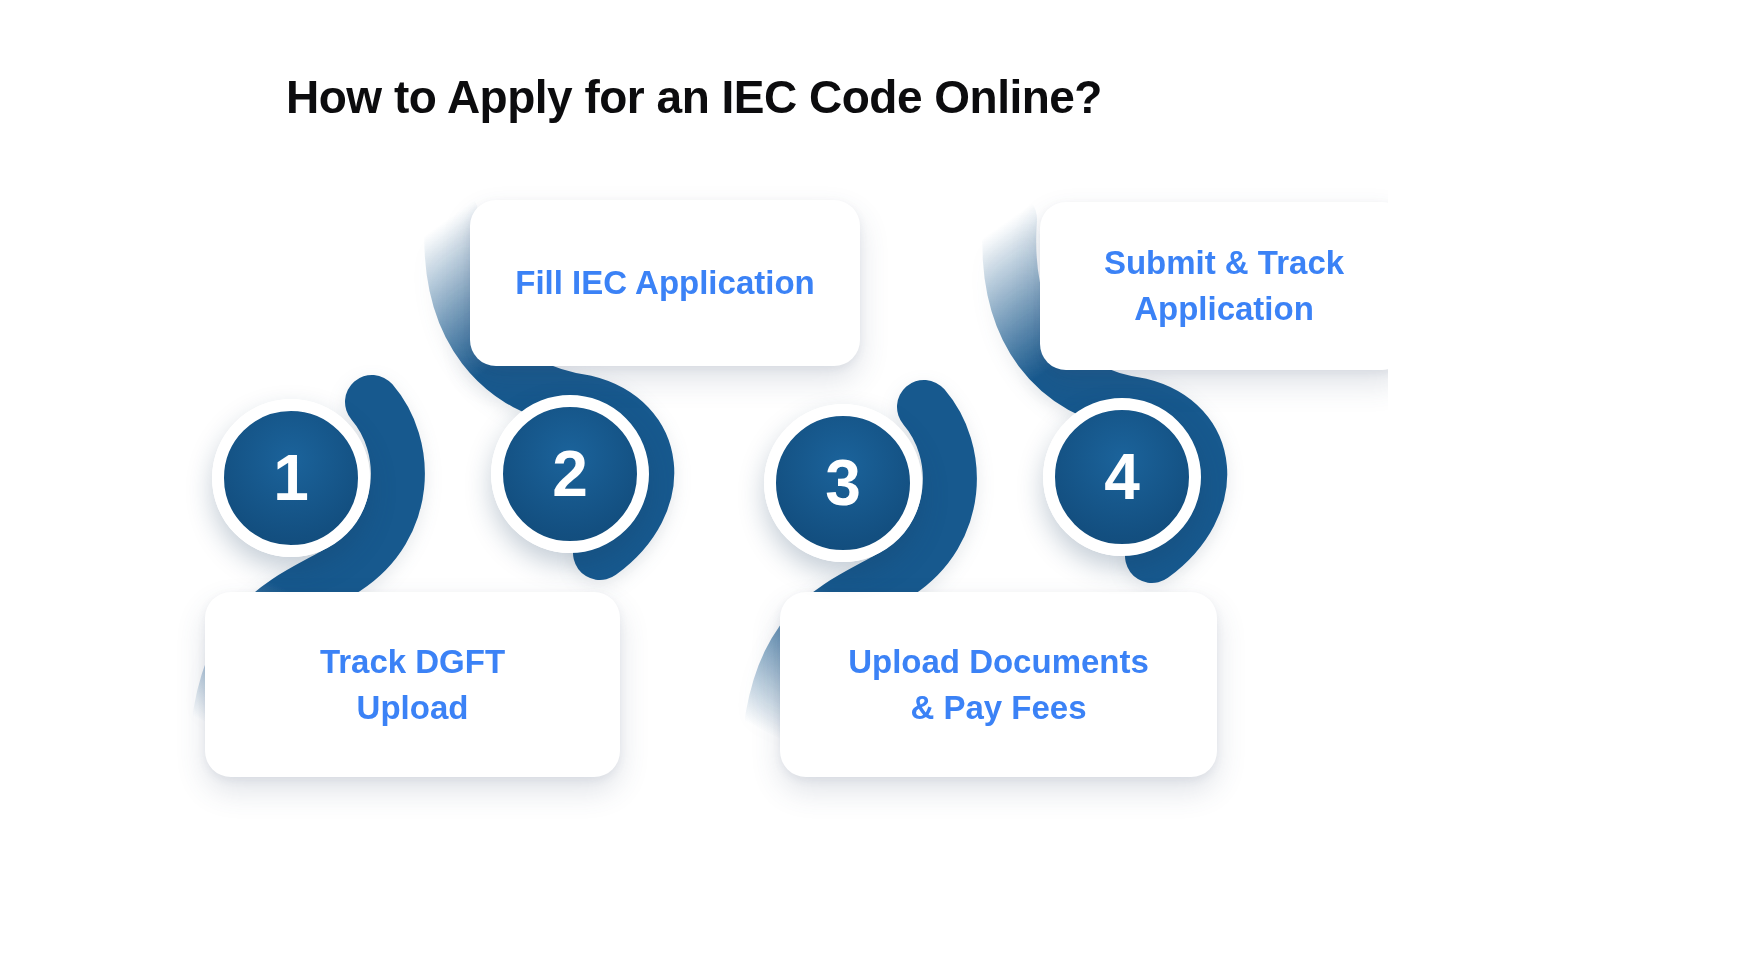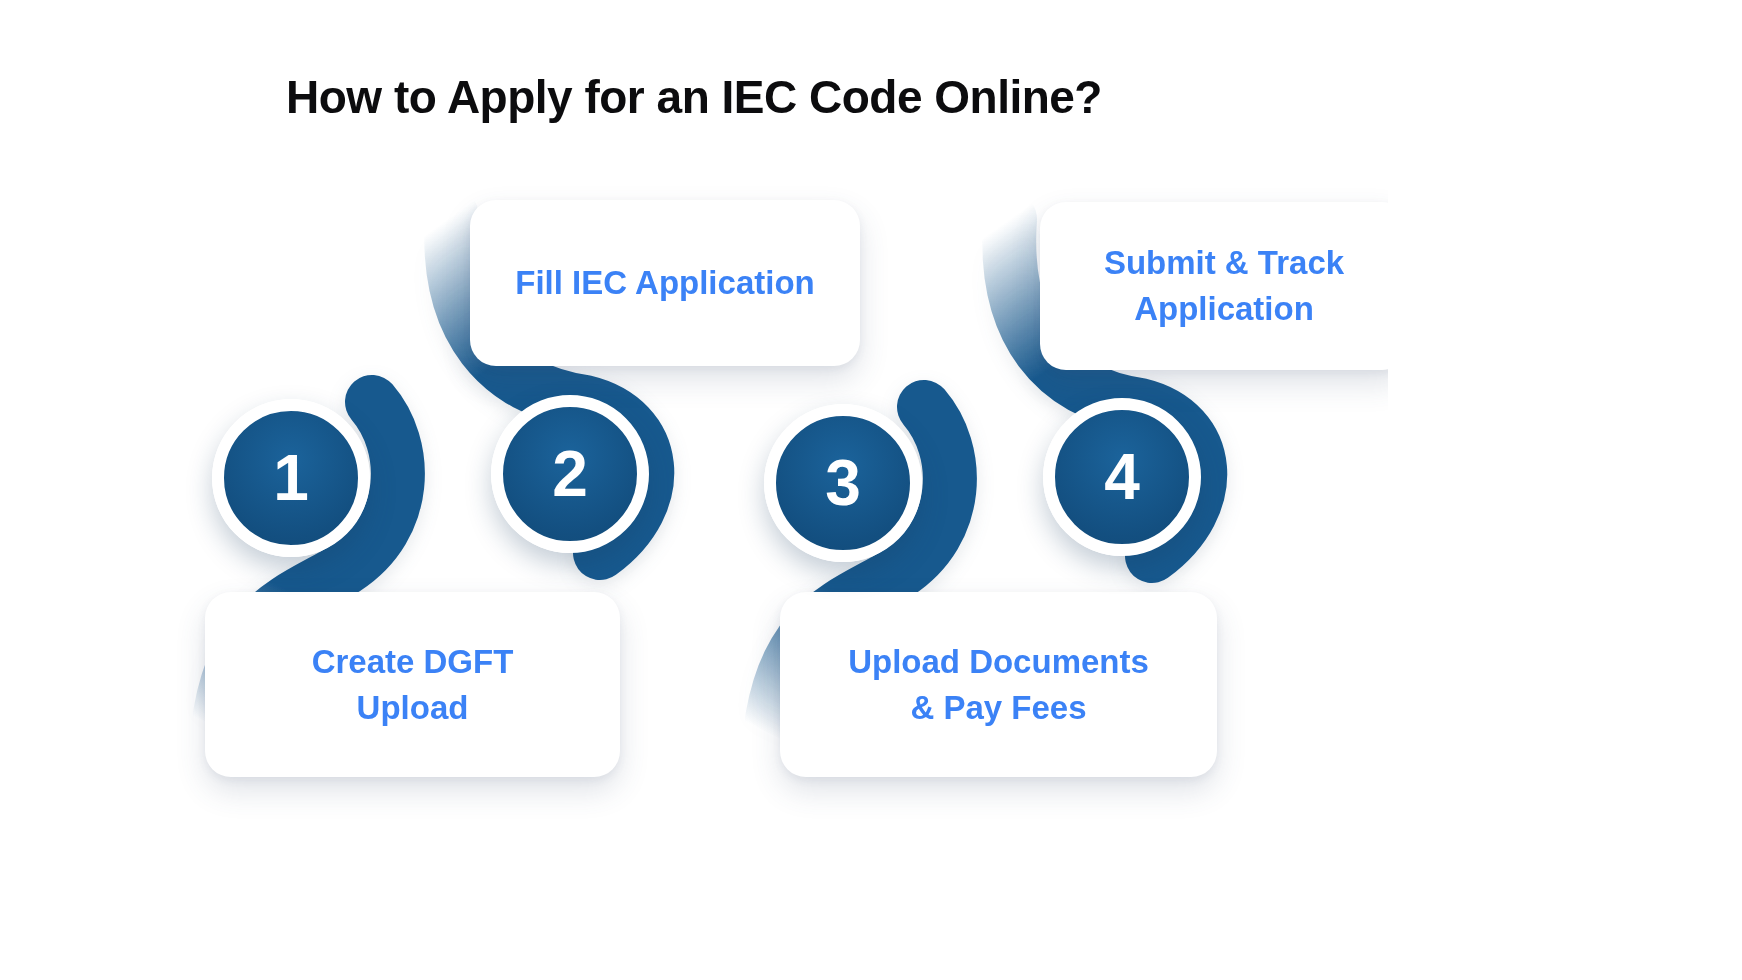--- a/index.html
+++ b/index.html
@@ -117,21 +117,21 @@
     </defs>
 
     <path d="M 372 402 C 410 446, 410 526, 346 568 C 294 600, 232 612, 218 728" fill="none" stroke="url(#g1)" stroke-width="54" stroke-linecap="round"></path>
     <path d="M 452 216 C 444 330, 500 390, 585 402 C 660 420, 670 502, 600 553" fill="none" stroke="url(#g2)" stroke-width="54" stroke-linecap="round"></path>
     <path d="M 924 407 C 962 451, 962 531, 898 573 C 846 605, 784 617, 770 733" fill="none" stroke="url(#g3)" stroke-width="54" stroke-linecap="round"></path>
     <path d="M 1010 219 C 1002 333, 1056 393, 1140 405 C 1214 423, 1222 505, 1152 556" fill="none" stroke="url(#g4)" stroke-width="54" stroke-linecap="round"></path>
   </svg>
 
   <div class="card" id="card-1">
     <div class="card-label">
-      <span class="line">Create DGFT</span>
+      <span class="line">Track DGFT</span>
       <span class="line">Upload</span>
     </div>
   </div>
 
   <div class="card" id="card-2">
     <div class="card-label">
       <span class="line">Fill IEC Application</span>
     </div>
   </div>
 

